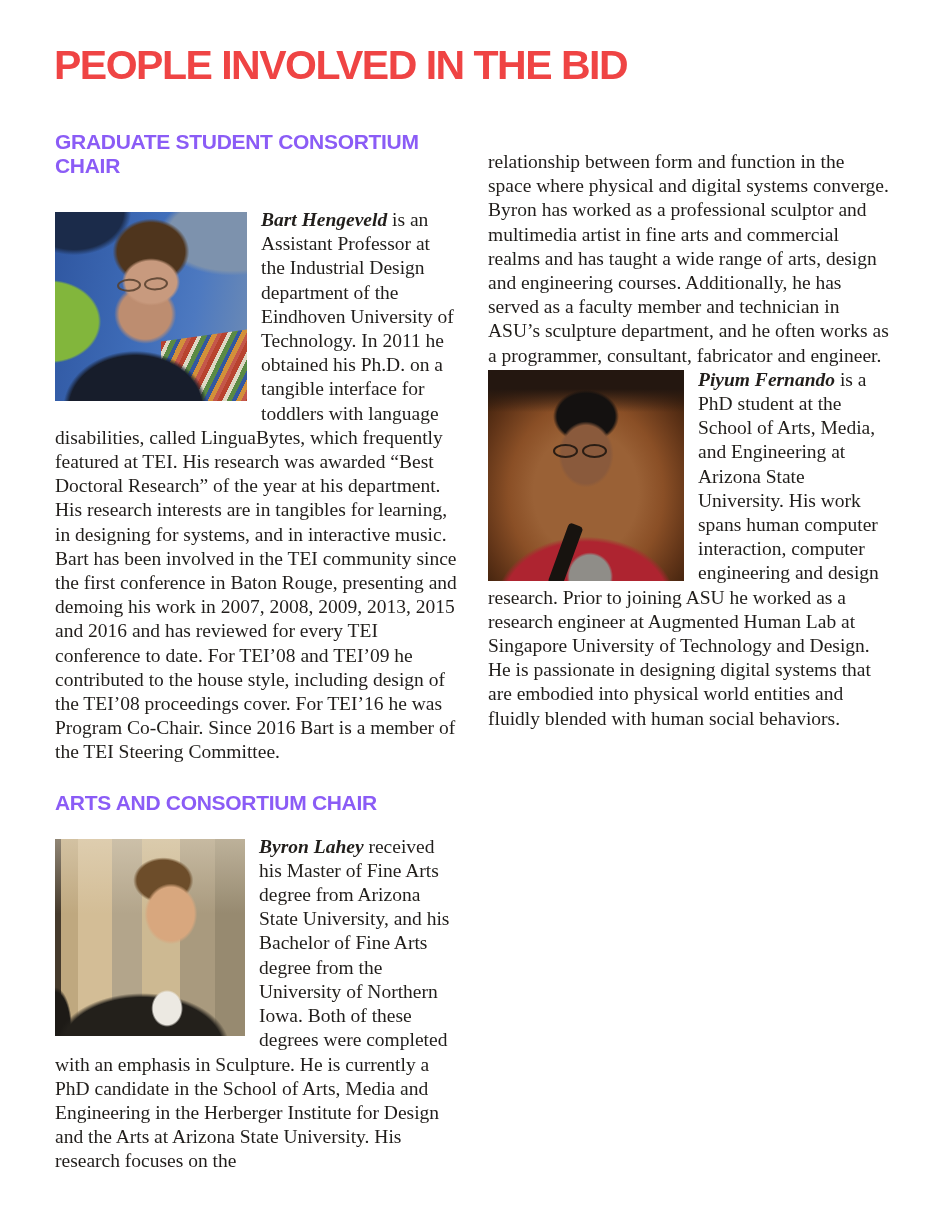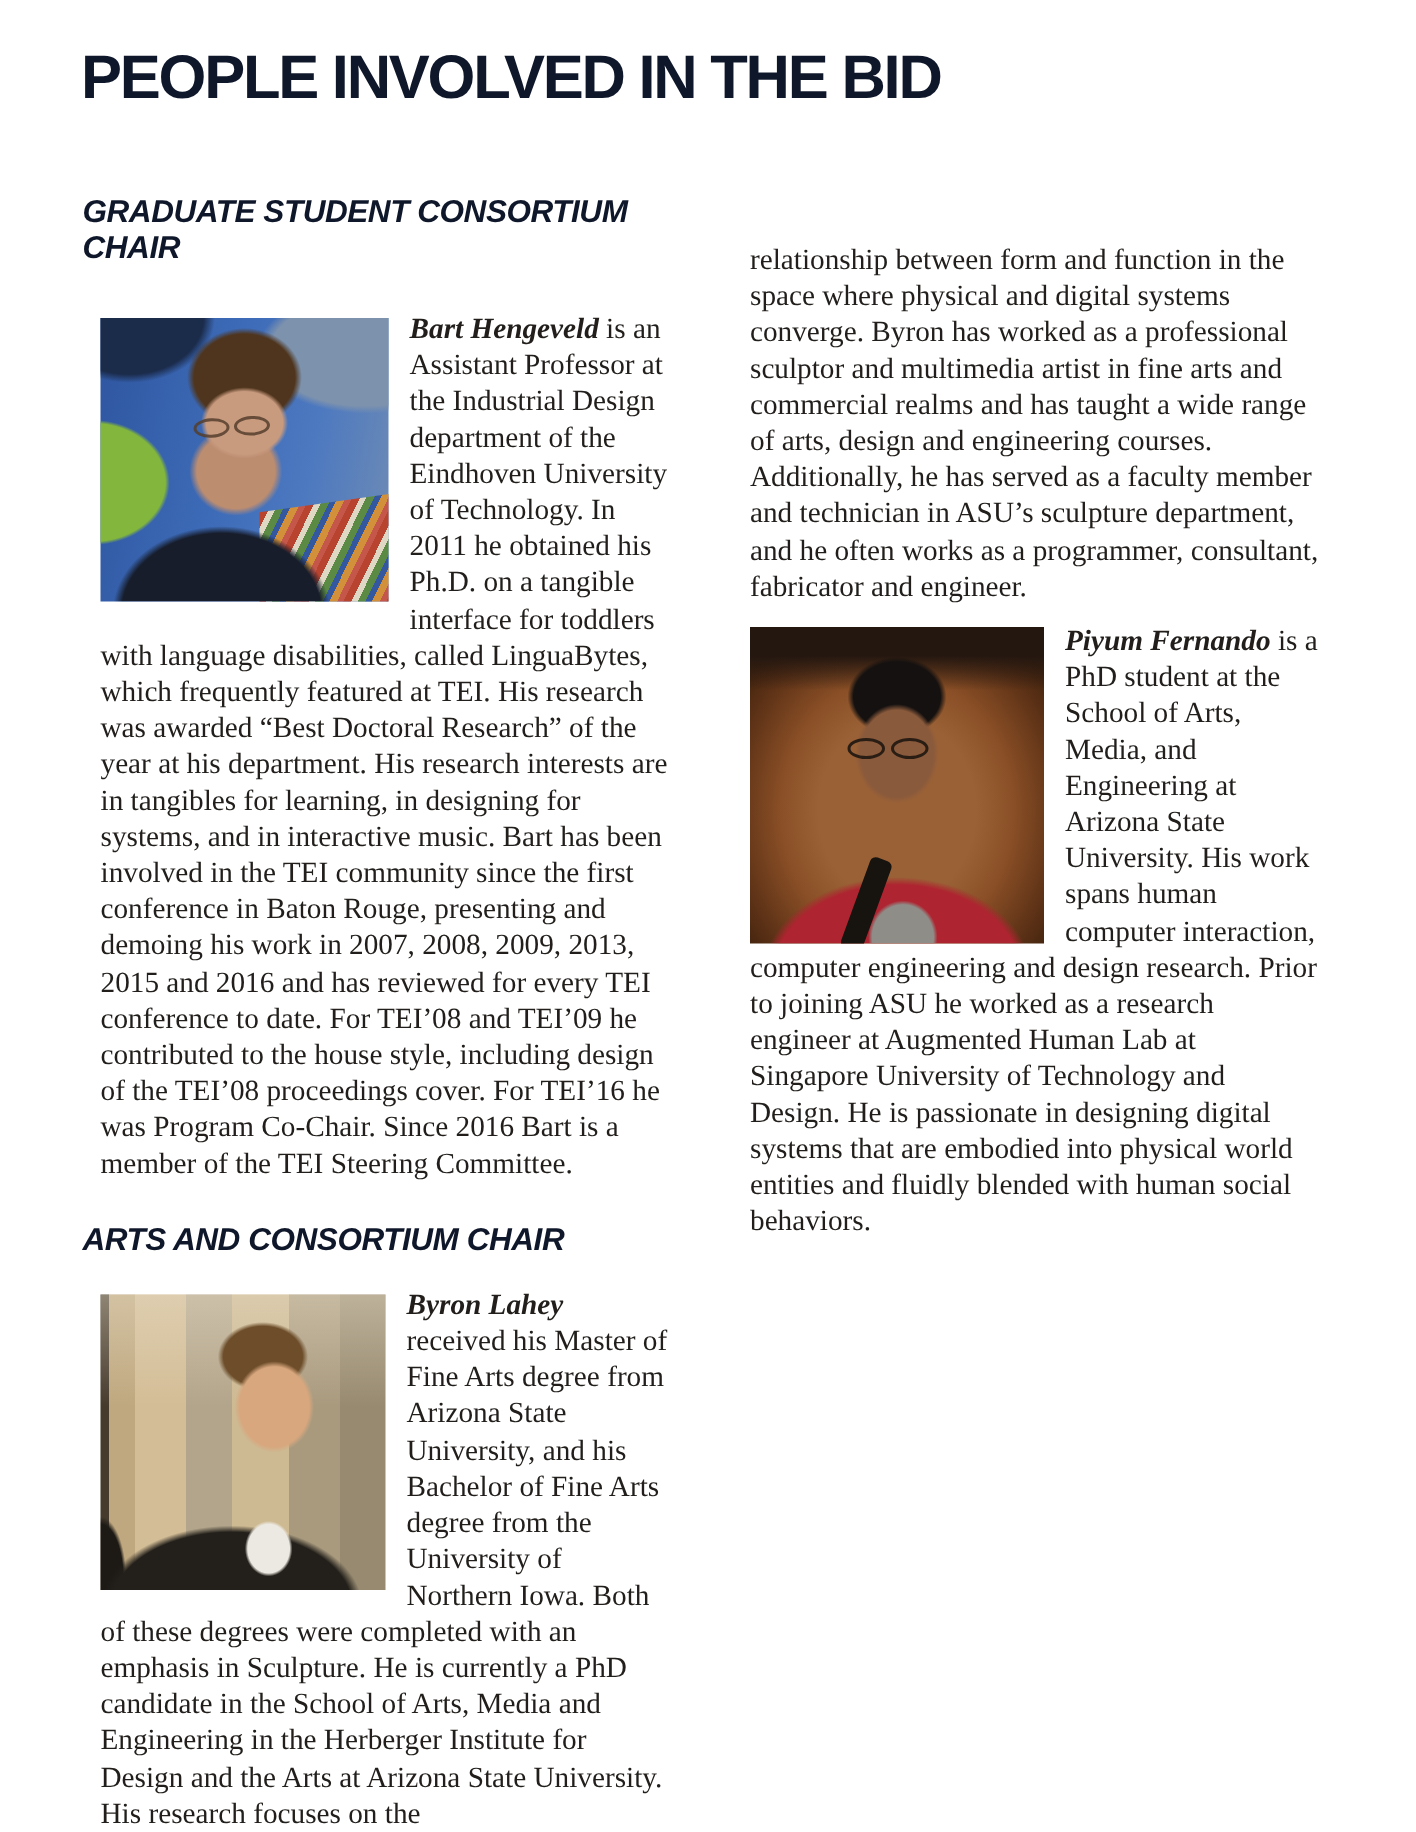--- a/index.html
+++ b/index.html
@@ -10,47 +10,46 @@
     width: 944px;
     height: 1221px;
     background: #ffffff;
     overflow: hidden;
     font-family: "Liberation Serif", "DejaVu Serif", serif;
     color: #211e1b;
   }
   .page-title {
     position: absolute;
     left: 54px;
-    top: 28px;
+    top: 42px;
     font-family: "Liberation Sans", "DejaVu Sans", sans-serif;
     font-weight: bold;
     font-size: 41px;
     letter-spacing: -1.5px;
-    color: #0f172a;
+    color: #ef4444;
     white-space: nowrap;
   }
   .col { position: absolute; width: 403px; }
   .col-left  { left: 55px;  top: 130px; }
   .col-right { left: 488px; top: 150px; }
   h2.sec {
     font-family: "Liberation Sans", "DejaVu Sans", sans-serif;
     font-weight: bold;
     font-size: 21px;
     line-height: 24px;
     letter-spacing: -0.3px;
-    color: #0f172a;
+    color: #8b5cf6;
     margin: 0 0 30px 0;
-    font-style: italic;
   }
   h2.sec.mid { margin: 26px 0 20px 0; }
   h2.sec.demo { margin: 26px 0 26px 0; }
   p.bio {
     font-size: 19.5px;
     line-height: 24.2px;
-    margin: 12px;
+    margin: 0;
     text-align: left;
   }
   p.bio .pname { font-weight: bold; font-style: italic; }
   .photo {
     float: left;
     position: relative;
     overflow: hidden;
     margin: 4px 14px 4px 0;
   }
   

